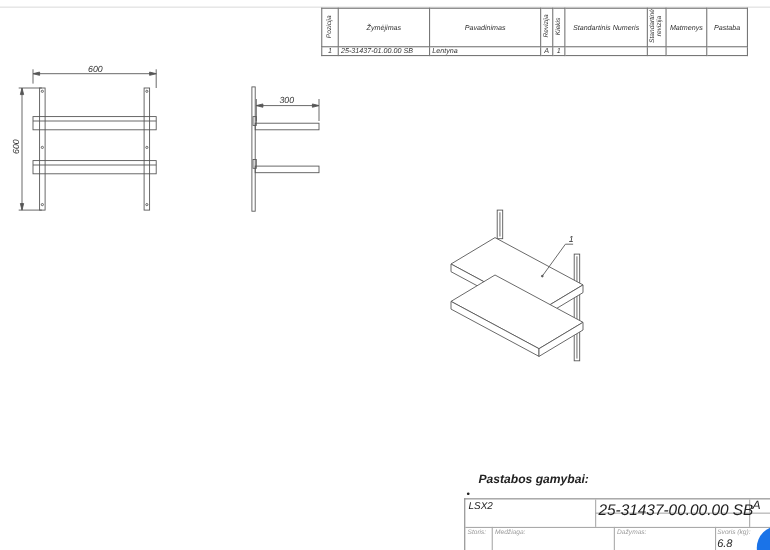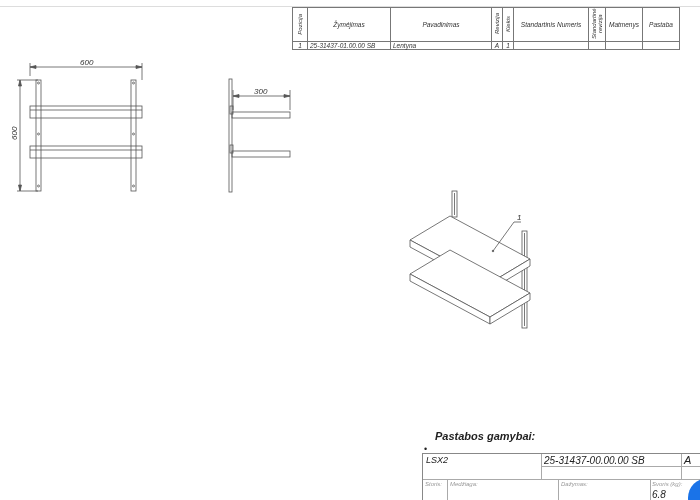--- a/index.html
+++ b/index.html
@@ -129,21 +129,21 @@
 
 <div class="tb">
   <div class="line" style="left:118px;top:0;width:1px;height:25px"></div>
   <div class="line" style="left:258px;top:0;width:1px;height:25px"></div>
   <div class="line" style="left:118px;top:12px;width:160px;height:1px"></div>
   <div class="line" style="left:0;top:25px;width:278px;height:1px"></div>
   <div class="line" style="left:24px;top:25px;width:1px;height:22px"></div>
   <div class="line" style="left:135px;top:25px;width:1px;height:22px"></div>
   <div class="line" style="left:227px;top:25px;width:1px;height:22px"></div>
   <div class="cell" style="left:3px;top:1px;font-size:9px">LSX2</div>
-  <div class="cell" style="left:121px;top:1px;font-size:10px">25-31437-00.00.00 SB</div>
+  <div class="cell" style="left:121px;top:1px;font-size:14px">25-31437-00.00.00 SB</div>
   <div class="cell" style="left:261px;top:0;font-size:11px">A</div>
   <div class="cell" style="left:2px;top:27px;font-size:6px;color:#999">Storis:</div>
   <div class="cell" style="left:27px;top:27px;font-size:6px;color:#999">Medžiaga:</div>
   <div class="cell" style="left:138px;top:27px;font-size:6px;color:#999">Dažymas:</div>
   <div class="cell" style="left:229px;top:27px;font-size:6px;color:#999">Svoris (kg):</div>
   <div class="cell" style="left:229px;top:35px;font-size:10px">6.8</div>
 </div>
 
 <div class="fab"></div>
 

